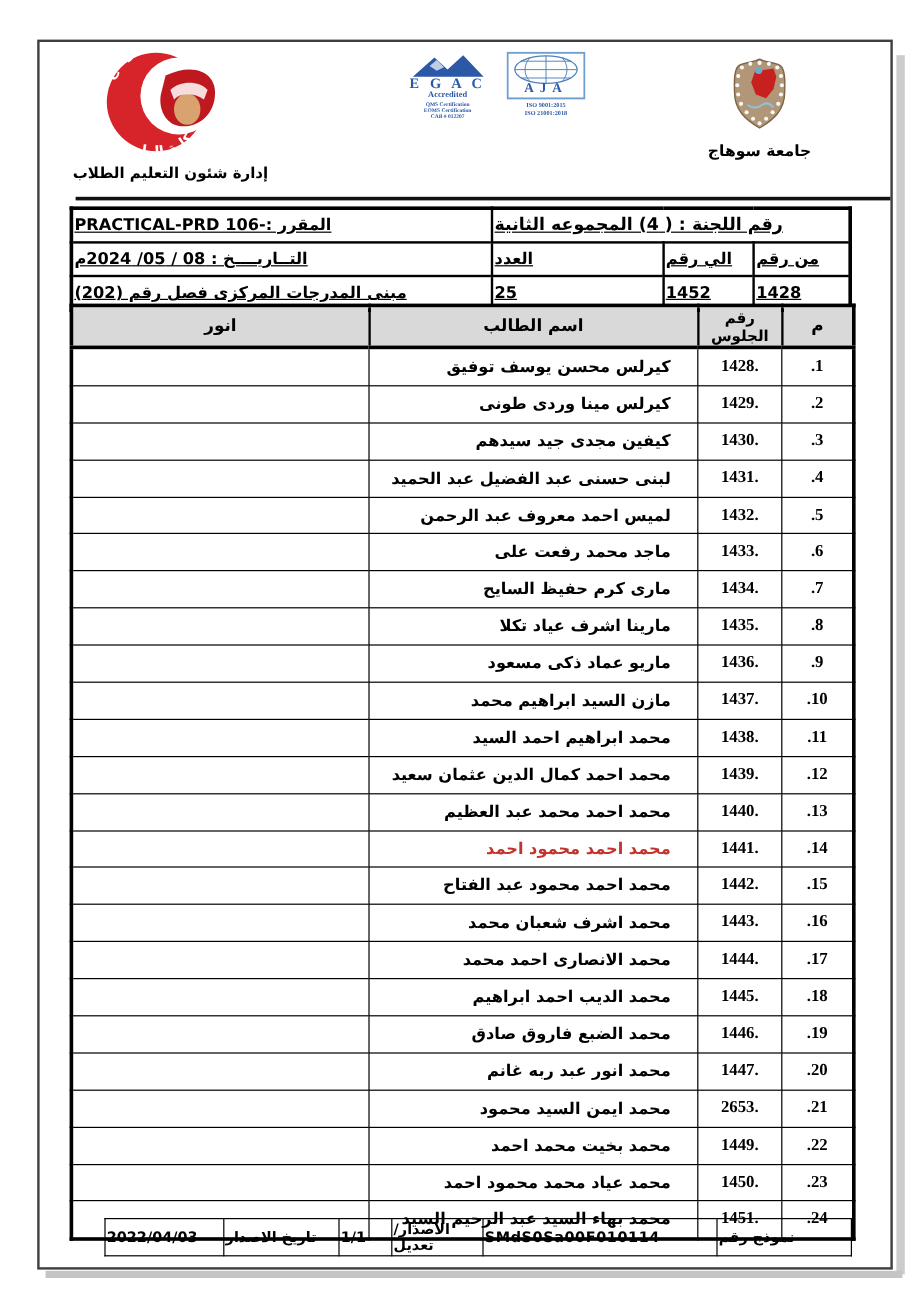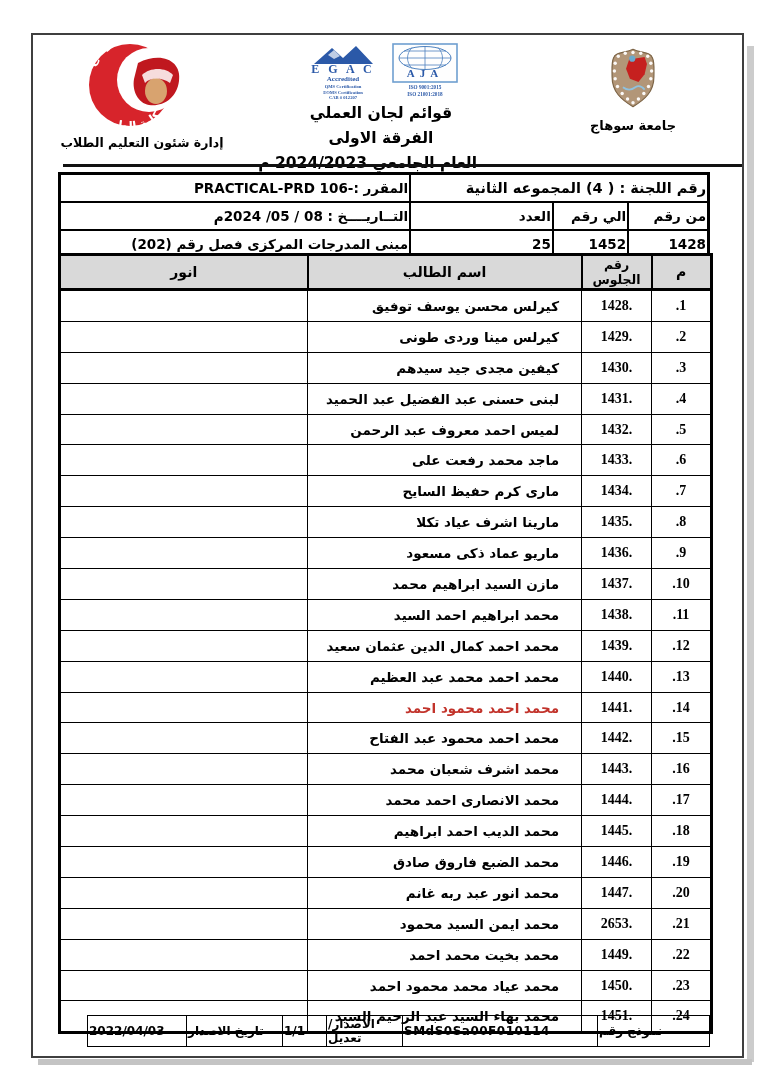--- a/index.html
+++ b/index.html
@@ -9,34 +9,34 @@
     -webkit-font-smoothing:antialiased;
   }
   .frame{
     position:absolute;left:31px;top:33px;width:709px;height:1021px;
     border:2px solid #3f3f3f;background:#fff;
   }
   .shadow-right{position:absolute;left:747px;top:46px;width:7px;height:1016px;background:#cccccc;}
   .shadow-bottom{position:absolute;left:38px;top:1059px;width:714px;height:6px;background:#c4c4c4;}
   
   .hdr-left{position:absolute;left:24px;top:6px;width:170px;text-align:center;}
-  .hdr-center{position:absolute;left:252px;top:8px;width:192px;text-align:center;}
+  .hdr-center{position:absolute;left:282px;top:8px;width:192px;text-align:center;}
   .hdr-right{position:absolute;left:545px;top:12px;width:110px;text-align:center;}
   .logo-row{display:flex;justify-content:center;align-items:flex-start;gap:10px;}
   .arb{font-family:"DejaVu Sans",sans-serif;font-weight:bold;direction:rtl;}
   .dept-label{font-size:12.5px;margin-top:2px;}
   .uni-label{font-size:13px;line-height:17px;margin-top:4px;}
   .title-block{margin-top:2px;font-size:15.5px;line-height:25px;white-space:nowrap;}
   .rule{position:absolute;left:30px;top:129px;width:679px;height:3px;background:#111;}
   
   table{border-collapse:collapse;table-layout:fixed;direction:rtl;}
   td,th{overflow:hidden;font-weight:bold;}
   .info-tbl{position:absolute;left:25px;top:137px;width:652px;border:3px solid #000;}
-  .info-tbl td{border:2px solid #000;text-align:right;vertical-align:middle;height:24px;
-    font-family:"DejaVu Sans",sans-serif;font-size:13.5px;}
+  .info-tbl td{border:2px solid #000;text-align:left;vertical-align:middle;height:24px;
+    font-family:"DejaVu Sans",sans-serif;font-size:13.5px;text-decoration:underline;}
   .num{font-family:"Liberation Serif","DejaVu Sans",serif;direction:ltr;font-size:15px;}
   .main-tbl{position:absolute;left:25px;top:218px;width:652px;border:3px solid #000;}
   .main-tbl th{border:2px solid #000;border-bottom:3px solid #000;background:#d9d9d9;
     height:29px;font-family:"DejaVu Sans",sans-serif;font-size:14px;vertical-align:middle;}
   .main-tbl td{border:1.5px solid #000;height:27.9px;vertical-align:middle;}
   .c-serial,.c-seat{direction:ltr;text-align:center;
     font-family:"Liberation Serif","DejaVu Sans",serif;font-size:14px;}
   .c-name{font-family:"DejaVu Sans",sans-serif;font-size:13.5px;text-align:right;padding:0 22px 0 2px;direction:rtl;white-space:nowrap;}
   .foot-tbl{position:absolute;left:54px;top:980px;width:622px;border:1.5px solid #000;}
   .foot-tbl td{border:1.5px solid #000;height:21px;text-align:left;vertical-align:middle;
@@ -84,25 +84,20 @@
         <text x="39" y="55.5" text-anchor="middle" font-size="4.6" fill="#2b59a8" font-family="Liberation Serif, serif">CAB # 012207</text>
       </svg>
       <svg width="66" height="54" viewBox="0 0 66 54">
         <rect x="1" y="1" width="64" height="38" fill="#fefefe" stroke="#6f9fd0" stroke-width="1.6"></rect>
         <ellipse cx="33" cy="15" rx="26" ry="11.5" fill="none" stroke="#4e82bf" stroke-width="1"></ellipse>
         <path d="M7 15 H59 M12 8 H54 M12 22 H54 M33 3.5 V26.5 M20 4.5 C14 11 14 19 20 25.5 M46 4.5 C52 11 52 19 46 25.5" stroke="#4e82bf" stroke-width="0.8" fill="none"></path>
         <text x="33" y="34" text-anchor="middle" font-size="11" letter-spacing="5" fill="#2b59a8" font-family="Liberation Serif, serif">AJA</text>
         <text x="33" y="46" text-anchor="middle" font-size="5.2" fill="#2b59a8" font-family="Liberation Serif, serif">ISO 9001:2015</text>
         <text x="33" y="52.5" text-anchor="middle" font-size="5.2" fill="#2b59a8" font-family="Liberation Serif, serif">ISO 21001:2018</text>
       </svg>
-    </div>
-    <div class="arb title-block">
-      <div>قوائم لجان العملي</div>
-      <div>الفرقة الاولى</div>
-      <div>العام الجامعي 2024/2023 م</div>
     </div>
   </div>
 
   <div class="hdr-right">
     <svg width="68" height="62" viewBox="0 0 70 80">
       <path d="M35 3 C45 8 58 6 60 14 C63 20 62 30 62 38 C62 58 50 68 35 77 C20 68 8 58 8 38 C8 30 7 20 10 14 C12 6 25 8 35 3 Z" fill="#b29678" stroke="#7d6547" stroke-width="1.5"></path>
       <g fill="#ffffff" opacity="0.95">
         <circle cx="35" cy="7" r="2.2"></circle>
           <circle cx="25" cy="8" r="2.2"></circle>
           <circle cx="45" cy="8" r="2.2"></circle>

